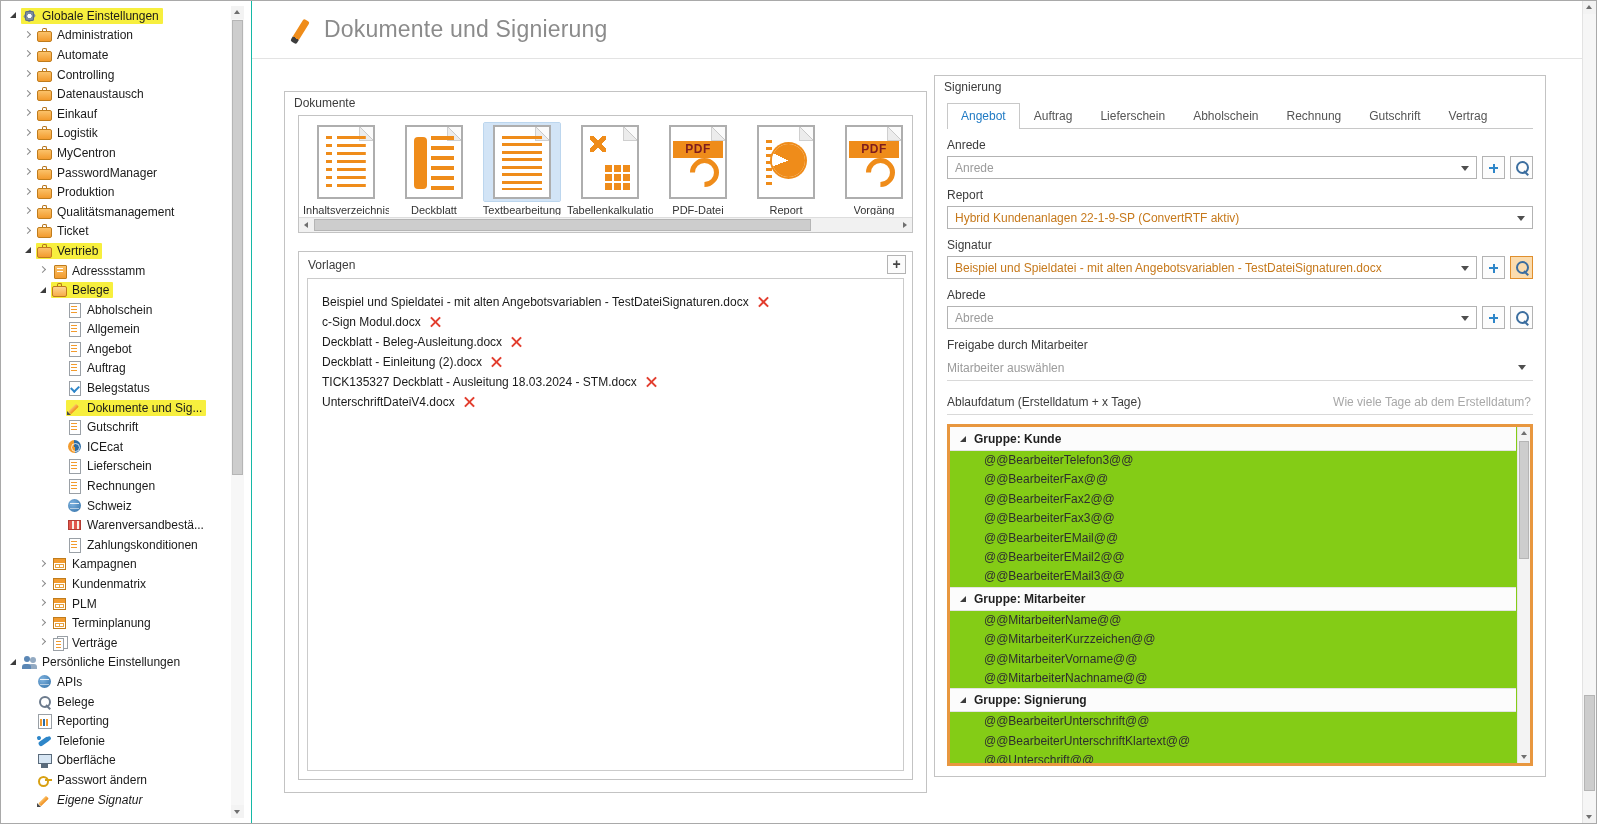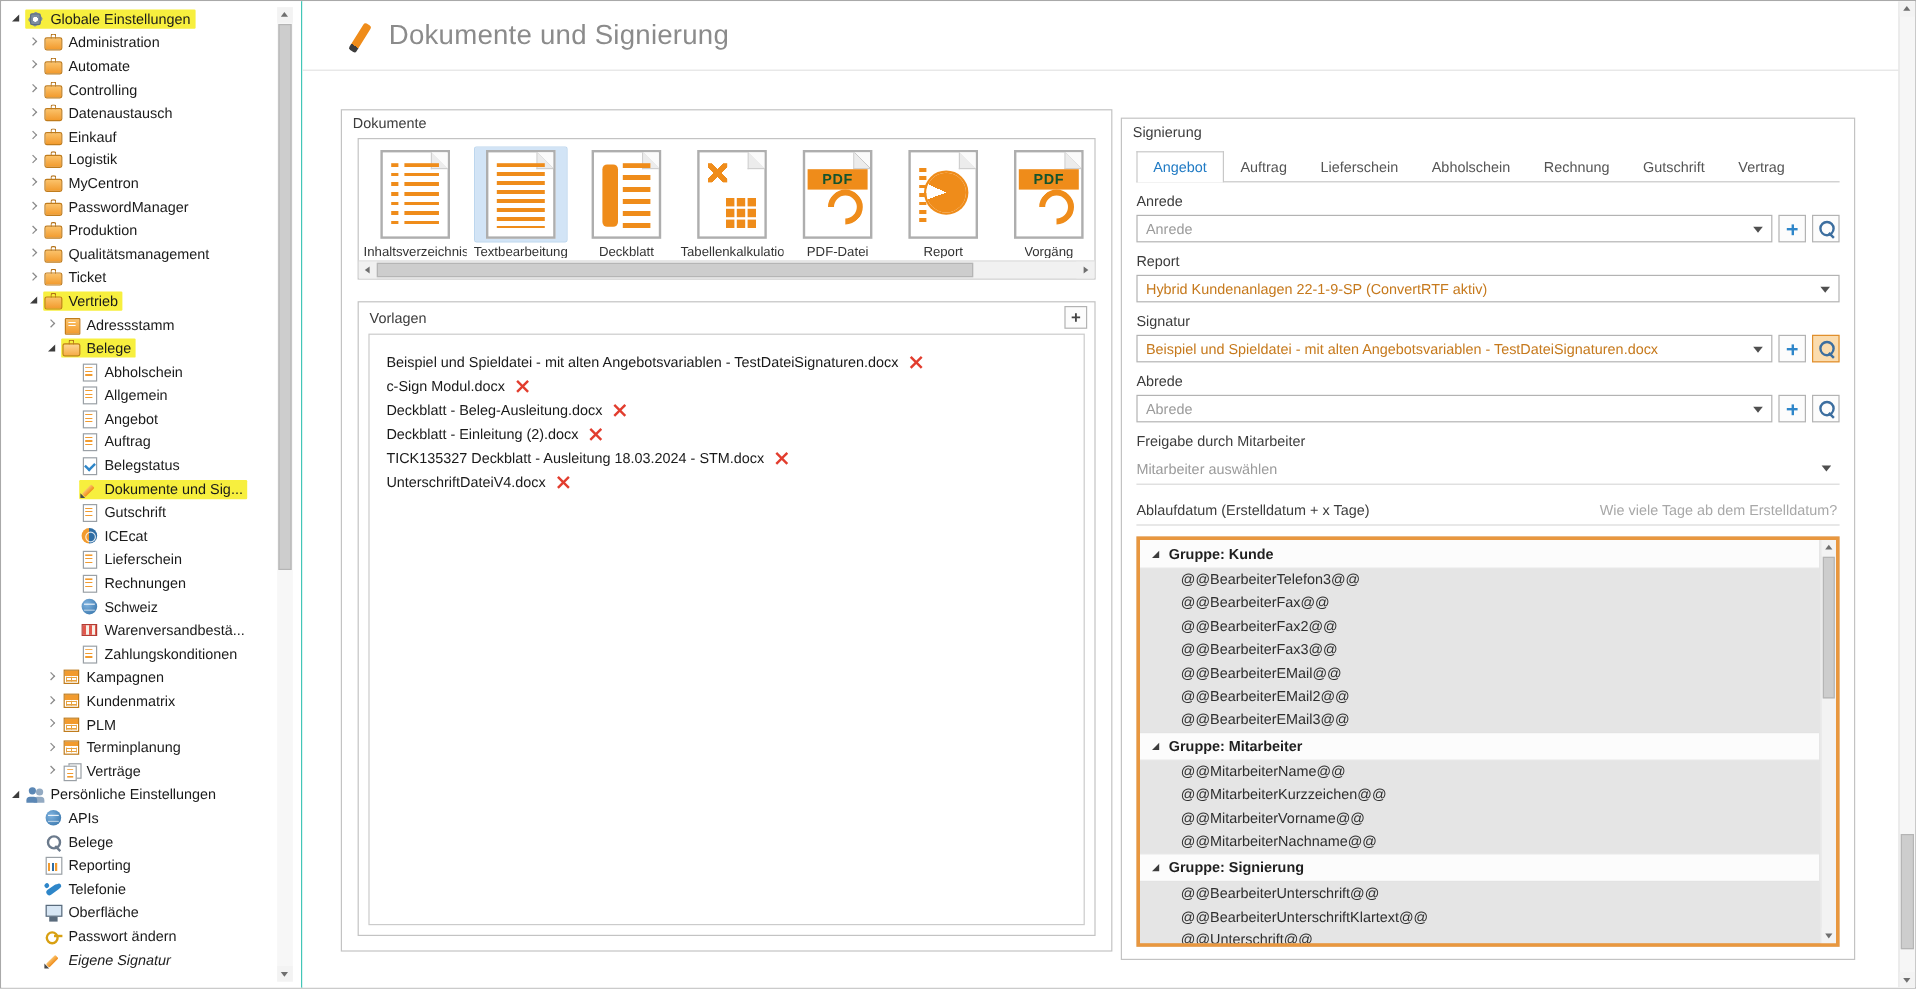--- a/index.html
+++ b/index.html
@@ -84,21 +84,21 @@
   .page-header { height:58px; border-bottom:1px solid #e3e3e3; display:flex; align-items:center; padding-left:37px; gap:13px; }
   .pen-lg { width:22px; height:30px; position:relative; flex:0 0 22px; }
   .pen-lg::before { content:""; position:absolute; left:-2px; top:13px; width:26px; height:7px; border-radius:2px;
     background:linear-gradient(90deg, #3d3d3d 0 5px, #ef8c1a 5px); transform:rotate(-58deg); }
   .page-title { font-size:23px; font-weight:400; color:#8b8b8b; margin:0; letter-spacing:.2px; }
 
   .content { position:absolute; top:58px; left:0; right:0; bottom:0; }
   .panel { position:absolute; border:1px solid #c3c3c3; background:#fff; display:flex; flex-direction:column; }
   .gb-title { padding:4px 9px 2px; font-size:12px; color:#3c3c3c; flex:0 0 auto; }
   .panel-dokumente { left:32px; top:32px; width:643px; height:702px; }
-  .panel-signierung { left:682px; top:39px; width:612px; height:702px; }
+  .panel-signierung { left:682px; top:16px; width:612px; height:702px; }
 
   
   .docstrip-box { margin:3px 13px 0; border:1px solid #c3c3c3; flex:0 0 auto; }
   .docstrip { display:flex; padding:7px 3px 2px; height:101px; overflow:hidden; }
   .tile { width:88px; flex:0 0 88px; display:flex; flex-direction:column; align-items:center; cursor:pointer; }
   .tile-icon { padding:2px 9px; border-radius:1px; }
   .tile.sel .tile-icon { background:#d2e4f6; outline:1px solid #bcd6ee; }
   .doc-icon { position:relative; width:58px; height:74px; background:#fff; border:2px solid #aeaeae; display:block; }
   .fold { position:absolute; top:0; right:0; width:14px; height:14px;
     background:linear-gradient(to bottom left, #fbfbfb 0 49%, #c9c9c9 50%, #ececec 51% 100%);
@@ -110,21 +110,21 @@
     background-size:6px 100%, 72% 100%; background-position:left top, right top; background-repeat:no-repeat; }
   .dt-cover .art { background:repeating-linear-gradient(to bottom, #ef8c1a 0 4px, transparent 4px 10px);
     background-size:58% 100%; background-position:right top; background-repeat:no-repeat; }
   .dt-cover .art::before { content:""; position:absolute; left:0; top:1px; bottom:1px; width:13px; background:#ef8c1a; border-radius:4px; }
   .dt-text .art { background:repeating-linear-gradient(to bottom, #ef8c1a 0 3px, transparent 3px 7.5px); }
   .dt-spreadsheet .art::before { content:""; position:absolute; left:0; top:0; width:16px; height:16px;
     background:linear-gradient(45deg, transparent 0 40%, #ef8c1a 40% 60%, transparent 60%),
                linear-gradient(-45deg, transparent 0 40%, #ef8c1a 40% 60%, transparent 60%); }
   .dt-spreadsheet .art::after { content:""; position:absolute; right:18px; bottom:18px; width:7px; height:7px; background:#ef8c1a;
     box-shadow:9px 0 #ef8c1a, 18px 0 #ef8c1a, 0 9px #ef8c1a, 9px 9px #ef8c1a, 18px 9px #ef8c1a, 0 18px #ef8c1a, 9px 18px #ef8c1a, 18px 18px #ef8c1a; }
-  .pdf-band { position:absolute; left:-5px; right:-5px; top:5px; height:17px; background:#ef8c1a; color:#14532d;
+  .pdf-band { position:absolute; left:-5px; right:-5px; top:5px; height:17px; background:#ef8c1a; color:#7f1d1d;
     font-weight:bold; font-size:12px; line-height:17px; text-align:center; letter-spacing:.5px; }
   .dt-pdf .art::after, .dt-vorgang .art::after { content:""; position:absolute; left:12px; bottom:3px; width:19px; height:19px;
     border:5px solid #ef8c1a; border-radius:50%; border-bottom-color:transparent; transform:rotate(45deg); }
   .dt-report .art::before { content:""; position:absolute; right:1px; top:8px; width:33px; height:33px; border-radius:50%;
     background:conic-gradient(#ef8c1a 0 250deg, #fff 250deg 295deg, #ef8c1a 295deg 360deg); box-shadow:0 0 0 2px #ef8c1a; }
   .dt-report .art::after { content:""; position:absolute; left:0; top:4px; bottom:4px; width:6px;
     background:repeating-linear-gradient(to bottom, #ef8c1a 0 3px, transparent 3px 7px); }
   .tile-label { font-size:11px; color:#333; margin-top:3px; max-width:86px; white-space:nowrap; overflow:hidden; }
 
   
@@ -169,21 +169,21 @@
   .sq-btn.active { background:#fbdcae; border-color:#e08f2d; }
 
   .ul-row { display:flex; align-items:center; border-bottom:1px solid #d9d9d9; height:25px; position:relative; font-size:12px; flex:0 0 auto; cursor:pointer; }
   .ul-row .ph { color:#9b9b9b; }
   .inline-row { display:flex; align-items:center; border-bottom:1px solid #d9d9d9; height:26px; margin-top:8px; flex:0 0 auto; }
   .inline-label { font-size:12px; color:#3c3c3c; flex:0 0 auto; }
   .inline-input { flex:1; border:none; outline:none; font-size:12px; text-align:right; color:#333; padding:0 2px; font-family:inherit; background:transparent; }
   .inline-input::placeholder { color:#a8a8a8; }
 
   
-  .vars-box { flex:1; margin-top:9px; border:3px solid #e8973f; position:relative; overflow:hidden; background:#e5e5e5; min-height:0; }
+  .vars-box { flex:1; margin-top:9px; border:3px solid #e8973f; position:relative; overflow:hidden; background:#84cc16; min-height:0; }
   .vars-list { position:absolute; inset:0 14px 0 0; overflow:hidden; }
   .var-head { display:flex; align-items:center; gap:8px; height:24px; background:#fcfcfc; border-bottom:1px solid #e3e3e3;
     font-size:12px; font-weight:bold; color:#1f1f1f; padding-left:10px; cursor:pointer; }
   .var-group + .var-group .var-head { border-top:1px solid #e3e3e3; }
   .exp-arrow { width:0; height:0; border-left:6px solid transparent; border-bottom:6px solid #3c3c3c; flex:0 0 auto; }
   .var-item { height:19.4px; line-height:19.4px; padding-left:34px; font-size:12px; color:#2e2e2e; white-space:nowrap; cursor:default; }
 
   
   .vscroll { position:absolute; width:13px; background:#f3f3f3; }
   .vscroll .sb-btn { position:absolute; left:0; right:0; height:13px; background:#f3f3f3; cursor:pointer; }
@@ -516,37 +516,37 @@
           <div class="docstrip" id="docstrip">
               <div class="tile">
                 <span class="tile-icon">
                   <span class="doc-icon dt-toc">
                     <span class="fold"></span>
                     <span class="art"></span>
                   </span>
                 </span>
                 <span class="tile-label">Inhaltsverzeichnis</span>
               </div>
+              <div class="tile">
+                <span class="tile-icon">
+                  <span class="doc-icon dt-cover">
+                    <span class="fold"></span>
+                    <span class="art"></span>
+                  </span>
+                </span>
+                <span class="tile-label">Deckblatt</span>
+              </div>
               <div class="tile sel">
                 <span class="tile-icon">
                   <span class="doc-icon dt-text">
                     <span class="fold"></span>
                     <span class="art"></span>
                   </span>
                 </span>
                 <span class="tile-label">Textbearbeitung</span>
-              </div>
-              <div class="tile">
-                <span class="tile-icon">
-                  <span class="doc-icon dt-cover">
-                    <span class="fold"></span>
-                    <span class="art"></span>
-                  </span>
-                </span>
-                <span class="tile-label">Deckblatt</span>
               </div>
               <div class="tile">
                 <span class="tile-icon">
                   <span class="doc-icon dt-spreadsheet">
                     <span class="fold"></span>
                     <span class="art"></span>
                   </span>
                 </span>
                 <span class="tile-label">Tabellenkalkulation</span>
               </div>

